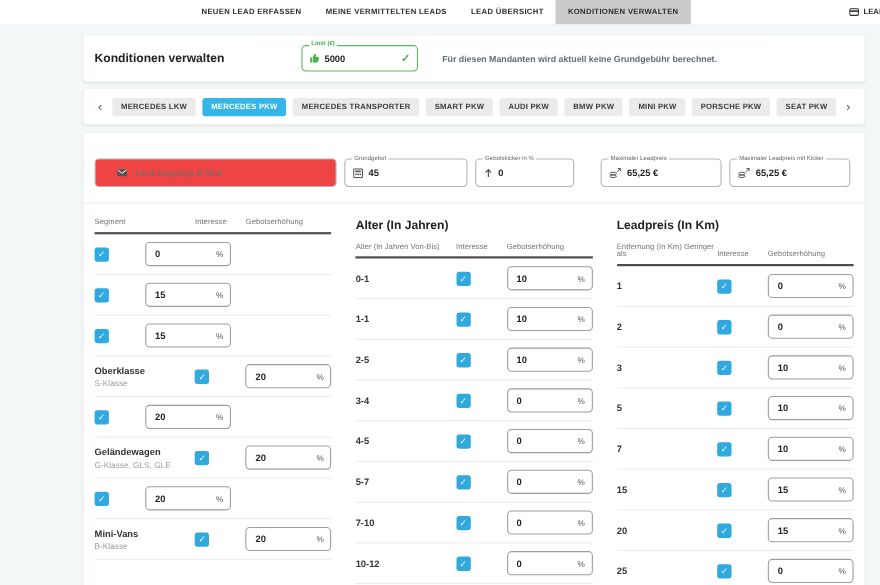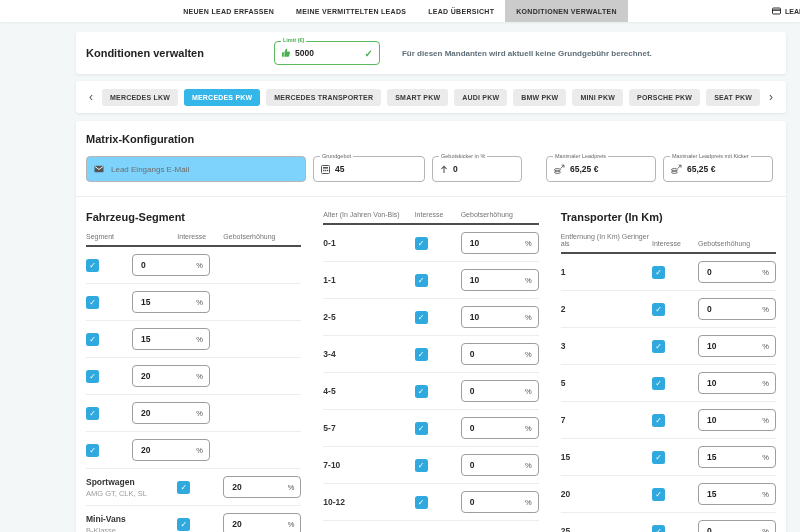--- a/index.html
+++ b/index.html
@@ -63,21 +63,21 @@
     font-size:7px; font-weight:bold; color:#3a3a3a; letter-spacing:.2px;
     padding:5px 8px; white-space:nowrap; text-transform:uppercase;
   }
   .brand-tab.active { background:#35b6e8; color:#fff; }
   
   .main-card { margin-top:8px; padding:12px 10px 0; height:480px; }
   .section-title { font-size:11px; font-weight:bold; color:#222; }
   .mrow { display:flex; align-items:center; gap:7px; margin-top:11px; }
   .email-wrap {
     width:220px; height:26px; border:1px solid #b5b5b5; border-radius:4px;
-    display:flex; align-items:center; padding:0 7px; gap:5px; background:#7dd3fc;
+    display:flex; align-items:center; padding:0 19px; gap:5px; background:#ef4444;
   }
   .email-wrap input {
     border:none; outline:none; flex:1; font-size:8px; color:#333;
     font-family:"Liberation Sans", sans-serif; background:transparent; min-width:0;
   }
   .email-wrap input::placeholder { color:#6d6d6d; }
   .mfield {
     position:relative; height:26px; border:1px solid #b5b5b5; border-radius:4px;
     display:flex; align-items:center; padding:0 7px; gap:5px; background:#fff; flex:0 0 auto;
   }
@@ -164,21 +164,20 @@
       <div class="brand-tab">Audi PKW</div>
       <div class="brand-tab">BMW PKW</div>
       <div class="brand-tab">Mini PKW</div>
       <div class="brand-tab">Porsche PKW</div>
       <div class="brand-tab">Seat PKW</div>
     </div>
   <span class="tab-chevron">›</span>
 </div>
 
 <div class="card main-card">
-  <div class="section-title">Matrix-Konfiguration</div>
 
   <div class="mrow" id="matrix-row">
     <div class="email-wrap">
       <span class="ficon">
         <svg width="10" height="8" viewBox="0 0 10 8">
             <rect x="0.5" y="0.8" width="9" height="6.4" rx="0.8" fill="#555"></rect>
             <path d="M1 1.5l4 3 4-3" stroke="#fff" stroke-width="0.9" fill="none"></path>
           </svg>
       </span>
       <input placeholder="Lead Eingangs E-Mail" style="">
@@ -227,21 +226,20 @@
           </svg>
         </span>
         <span class="fvalue">65,25 €</span>
       </div>
     </div>
 
   <div class="hr"></div>
 
   <div class="tables-grid" id="tables-grid">
       <div class="tcol">
-        <div class="tcol-title">Fahrzeug-Segment</div>
         <div class="t-head">
           <span class="h-key">Segment</span>
           <span class="h-int">Interesse</span>
           <span class="h-bid">Gebotserhöhung</span>
         </div>
         <div class="t-row">
           <div class="r-cb">
             <div class="checkbox">✓</div>
           </div>
           <div class="r-input">
@@ -267,20 +265,24 @@
             <div class="checkbox">✓</div>
           </div>
           <div class="r-input">
             <div class="pct-input">
               <input value="15" style="">
               <span class="pct-suffix">%</span>
             </div>
           </div>
         </div>
         <div class="t-row">
+          <div class="r-label">
+            <div class="r-name">Oberklasse</div>
+            <div class="r-sub">S-Klasse</div>
+          </div>
           <div class="r-cb">
             <div class="checkbox">✓</div>
           </div>
           <div class="r-input">
             <div class="pct-input">
               <input value="20" style="">
               <span class="pct-suffix">%</span>
             </div>
           </div>
         </div>
@@ -289,35 +291,35 @@
             <div class="checkbox">✓</div>
           </div>
           <div class="r-input">
             <div class="pct-input">
               <input value="20" style="">
               <span class="pct-suffix">%</span>
             </div>
           </div>
         </div>
         <div class="t-row">
+          <div class="r-label">
+            <div class="r-name">Geländewagen</div>
+            <div class="r-sub">G-Klasse, GLS, GLE</div>
+          </div>
           <div class="r-cb">
             <div class="checkbox">✓</div>
           </div>
           <div class="r-input">
             <div class="pct-input">
               <input value="20" style="">
               <span class="pct-suffix">%</span>
             </div>
           </div>
         </div>
         <div class="t-row">
-          <div class="r-label">
-            <div class="r-name">Sportwagen</div>
-            <div class="r-sub">AMG GT, CLK, SL</div>
-          </div>
           <div class="r-cb">
             <div class="checkbox">✓</div>
           </div>
           <div class="r-input">
             <div class="pct-input">
               <input value="20" style="">
               <span class="pct-suffix">%</span>
             </div>
           </div>
         </div>
@@ -331,20 +333,21 @@
           </div>
           <div class="r-input">
             <div class="pct-input">
               <input value="20" style="">
               <span class="pct-suffix">%</span>
             </div>
           </div>
         </div>
       </div>
       <div class="tcol">
+        <div class="tcol-title">Alter (In Jahren)</div>
         <div class="t-head">
           <span class="h-key">Alter (In Jahren Von-Bis)</span>
           <span class="h-int">Interesse</span>
           <span class="h-bid">Gebotserhöhung</span>
         </div>
         <div class="t-row">
           <div class="r-label">
             <div class="r-name">0-1</div>
           </div>
           <div class="r-cb">
@@ -450,21 +453,21 @@
           </div>
           <div class="r-input">
             <div class="pct-input">
               <input value="0" style="">
               <span class="pct-suffix">%</span>
             </div>
           </div>
         </div>
       </div>
       <div class="tcol">
-        <div class="tcol-title">Transporter (In Km)</div>
+        <div class="tcol-title">Leadpreis (In Km)</div>
         <div class="t-head">
           <span class="h-key">Entfernung (In Km) Geringer als</span>
           <span class="h-int">Interesse</span>
           <span class="h-bid">Gebotserhöhung</span>
         </div>
         <div class="t-row">
           <div class="r-label">
             <div class="r-name">1</div>
           </div>
           <div class="r-cb">

